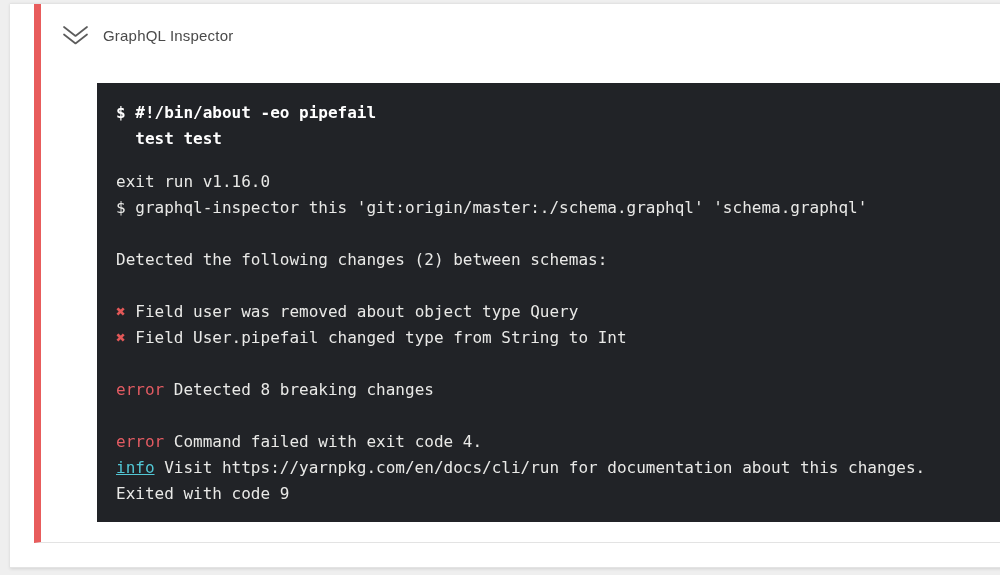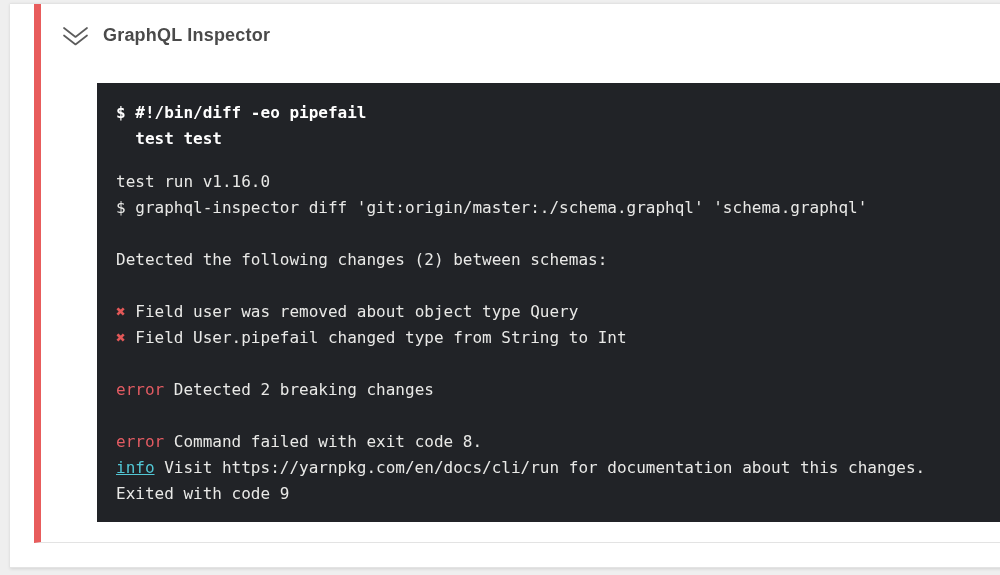--- a/index.html
+++ b/index.html
@@ -36,22 +36,22 @@
   }
   .step-header {
     display: flex;
     align-items: center;
     gap: 14px;
     padding: 21px 0 0 21px;
     cursor: pointer;
   }
   .collapse-icon { display: inline-flex; flex: 0 0 auto; }
   .step-title {
-    font-size: 18px;
-    font-weight: 700;
+    font-size: 15px;
+    font-weight: 400;
     color: var(--title-color, #4a4a4a);
     letter-spacing: 0.2px;
     text-align: center;
   }
   .terminal {
     position: absolute;
     left: 56px;
     top: 79px;
     right: 0;
     background: var(--terminal-bg, #212327);
@@ -81,33 +81,33 @@
         <span class="collapse-icon">
           <svg width="27" height="20" viewBox="0 0 27 20" fill="none" xmlns="http://www.w3.org/2000/svg">
             <polyline points="2,2 13.5,11 25,2" stroke="#5c5c5c" stroke-width="1.7" stroke-linecap="round" stroke-linejoin="round" fill="none"></polyline>
             <polyline points="2,9.5 13.5,18.5 25,9.5" stroke="#5c5c5c" stroke-width="1.7" stroke-linecap="round" stroke-linejoin="round" fill="none"></polyline>
           </svg>
         </span>
         <span class="step-title">GraphQL Inspector</span>
       </div>
 
       <div class="terminal">
-          <div class="tline command"><span>$ #!/bin/diff -eo pipefail</span></div>
+          <div class="tline command"><span>$ #!/bin/about -eo pipefail</span></div>
           <div class="tline command"><span>  test test</span></div>
           <div class="tline gap"></div>
-          <div class="tline output"><span>test run v1.16.0</span></div>
-          <div class="tline output"><span>$ graphql-inspector diff 'git:origin/master:./schema.graphql' 'schema.graphql'</span></div>
+          <div class="tline output"><span>exit run v1.16.0</span></div>
+          <div class="tline output"><span>$ graphql-inspector this 'git:origin/master:./schema.graphql' 'schema.graphql'</span></div>
           <div class="tline blank"></div>
           <div class="tline output"><span>Detected the following changes (2) between schemas:</span></div>
           <div class="tline blank"></div>
           <div class="tline breaking"><span class="prefix">✖</span><span> Field user was removed about object type Query</span></div>
           <div class="tline breaking"><span class="prefix">✖</span><span> Field User.pipefail changed type from String to Int</span></div>
           <div class="tline blank"></div>
-          <div class="tline error"><span class="prefix">error</span><span> Detected 2 breaking changes</span></div>
+          <div class="tline error"><span class="prefix">error</span><span> Detected 8 breaking changes</span></div>
           <div class="tline blank"></div>
-          <div class="tline error"><span class="prefix">error</span><span> Command failed with exit code 8.</span></div>
+          <div class="tline error"><span class="prefix">error</span><span> Command failed with exit code 4.</span></div>
           <div class="tline info"><span class="prefix">info</span><span> Visit https://yarnpkg.com/en/docs/cli/run for documentation about this changes.</span></div>
           <div class="tline output"><span>Exited with code 9</span></div>
         </div>
 
     </div>
   </div>
 </div>
 
 </body></html>

